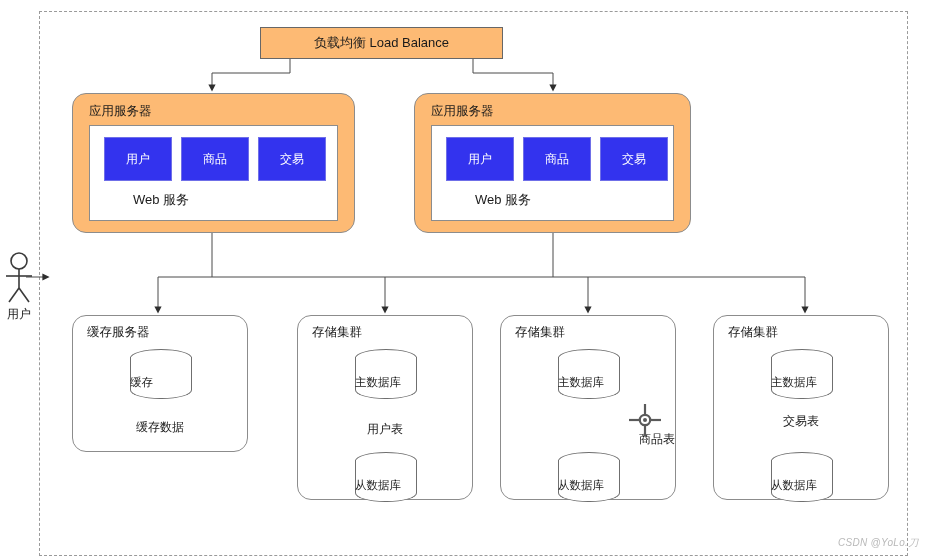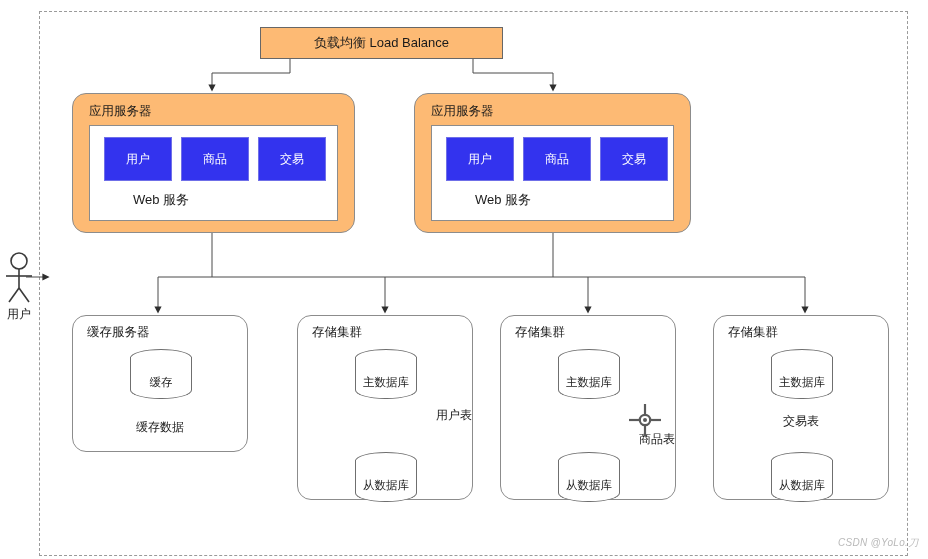--- a/index.html
+++ b/index.html
@@ -70,21 +70,21 @@
     border-left:1px solid #6f6f6f;border-right:1px solid #6f6f6f;
     border-bottom:1px solid #6f6f6f;
     border-bottom-left-radius:30px 9px;border-bottom-right-radius:30px 9px;
     background:#fff;
   }
   .cyl .top{
     position:absolute;left:0;top:0;width:60px;height:16px;
     border:1px solid #6f6f6f;border-radius:50%;background:#fff;
   }
   .cyl .lab{
-    position:absolute;left:0;top:26px;width:62px;text-align:center;
+    position:absolute;left:0;top:26px;width:62px;text-align:left;
     font-size:11.5px;
   }
   .caption{
     position:absolute;width:100%;text-align:center;font-size:12px;
   }
 
   
   .actor{position:absolute;left:2px;top:250px;width:40px;height:70px;}
   .actor .lab{
     position:absolute;left:0;top:56px;width:34px;text-align:center;font-size:12px;
@@ -180,21 +180,21 @@
     <div class="caption" style="top:96px;margin-top:7px;">缓存数据</div>
   </div>
 
   <div class="node store clusterbox c1">
     <div class="title">存储集群</div>
     <div class="cyl" style="left:57px;top:33px;">
       <div class="top"></div>
         <div class="body"></div>
       <div class="lab">主数据库</div>
     </div>
-    <div class="caption" style="top:91px;text-align:right;">用户表</div>
+    <div class="caption" style="top:105px;">用户表</div>
     <div class="cyl" style="left:57px;top:136px;">
       <div class="top"></div>
         <div class="body"></div>
       <div class="lab">从数据库</div>
     </div>
   </div>
 
   <div class="node store clusterbox c2">
     <div class="title">存储集群</div>
     <div class="cyl" style="left:57px;top:33px;">

